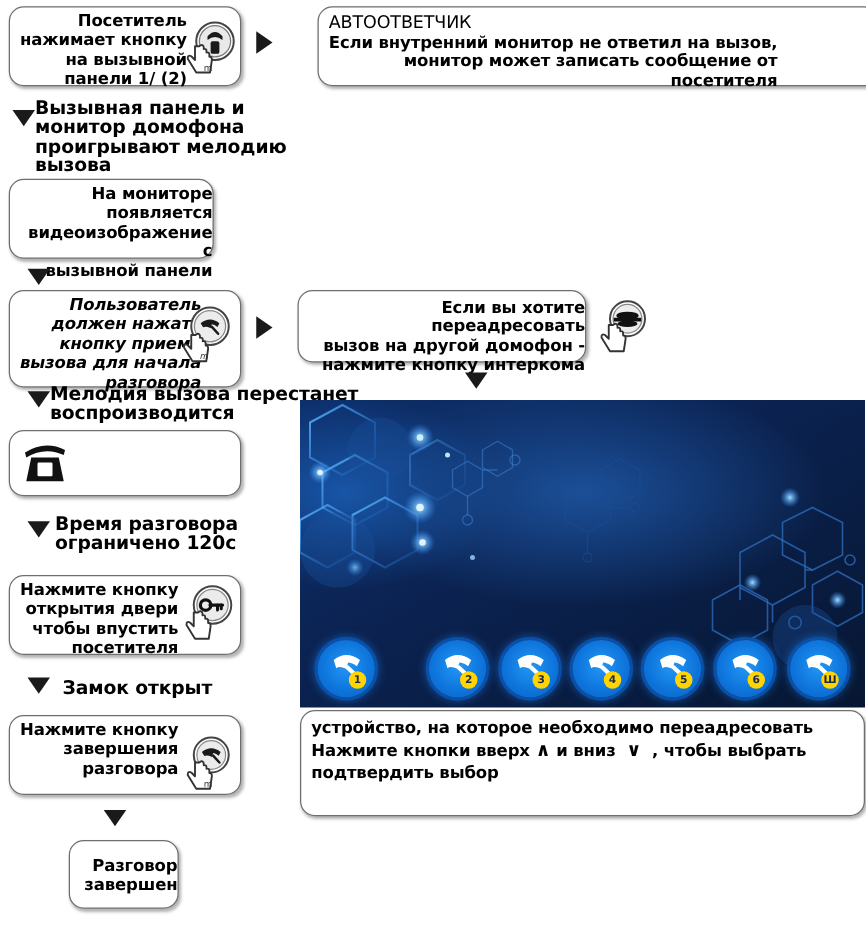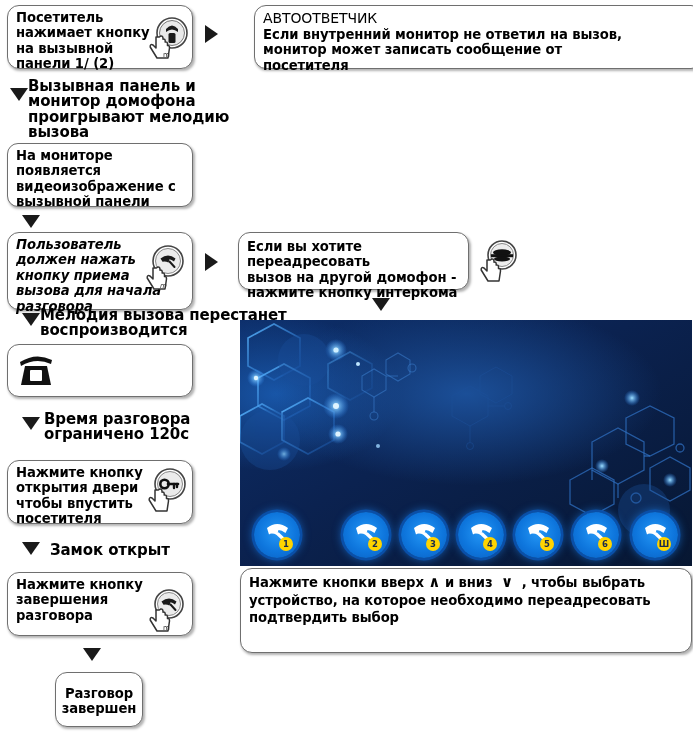--- a/index.html
+++ b/index.html
@@ -21,23 +21,24 @@
     box-shadow:1.5px 2px 2.5px rgba(0,0,0,.30);
   }
   .box .txt{
     position:absolute;
     left:8px; top:4px;
     font-size:13.2px;
     line-height:15.4px;
     font-weight:700;
     letter-spacing:-0.1px;
     white-space:pre-line;
+    text-align:right;
   }
   .box.center .txt{
-    left:0;right:0;text-align:center;
+    left:0;right:0;text-align:right;
   }
 
   
   .note{
     position:absolute;
     font-size:15px;
     line-height:15.4px;
     font-weight:700;
     white-space:pre-line;
     letter-spacing:-0.1px;
@@ -127,21 +128,21 @@
 </div>
 
 <div class="tri-right" style="left:205px;top:25px;"></div>
 
 <div class="tri-down" style="left:10px;top:88px;"></div>
 <div class="note" style="left:28px;top:79px;">Вызывная панель и
 монитор домофона
 проигрывают мелодию
 вызова</div>
 
-<div class="box" style="left:7px;top:143px;width:186px;height:64px;border-radius:11px;">
+<div class="box" style="left:7px;top:143px;width:164px;height:64px;">
   <div class="txt">На мониторе
 появляется
 видеоизображение с
 вызывной панели</div>
 </div>
 
 <div class="tri-down" style="left:22px;top:215px;"></div>
 
 <div class="box" style="left:7px;top:232px;width:186px;height:78px;font-style:italic;">
   <div class="txt">Пользователь
@@ -390,23 +391,23 @@
           <path d="M6 8 Q16 0 27 8 L24.5 13 Q20.5 10 17.5 10 L16 15 Q10.5 12.5 8 14.5 Z" fill="#fff"></path>
           <path d="M17 14 L25.5 22" stroke="#fff" stroke-width="3.4" stroke-linecap="round"></path>
         </svg>
       <div class="badge">Ш</div>
     </div>
   </div>
 </div>
 
 <div class="box" style="left:240px;top:568px;width:452px;height:85px;">
   <div style="position:absolute;left:8px;top:5px;font-size:13.2px;line-height:17.5px;font-weight:700;letter-spacing:-0.1px;">
+    <div>устройство, на которое необходимо переадресовать</div>
     <div>
       <span>Нажмите кнопки вверх</span>
       <span style="font-size:15px;">∧</span>
       <span>и вниз</span>
       <span style="font-size:15px;padding-left:4px;">∨</span>
       <span style="padding-left:4px;">, чтобы выбрать</span>
     </div>
-    <div>устройство, на которое необходимо переадресовать</div>
     <div>подтвердить выбор</div>
   </div>
 </div>
 
 </body></html>

